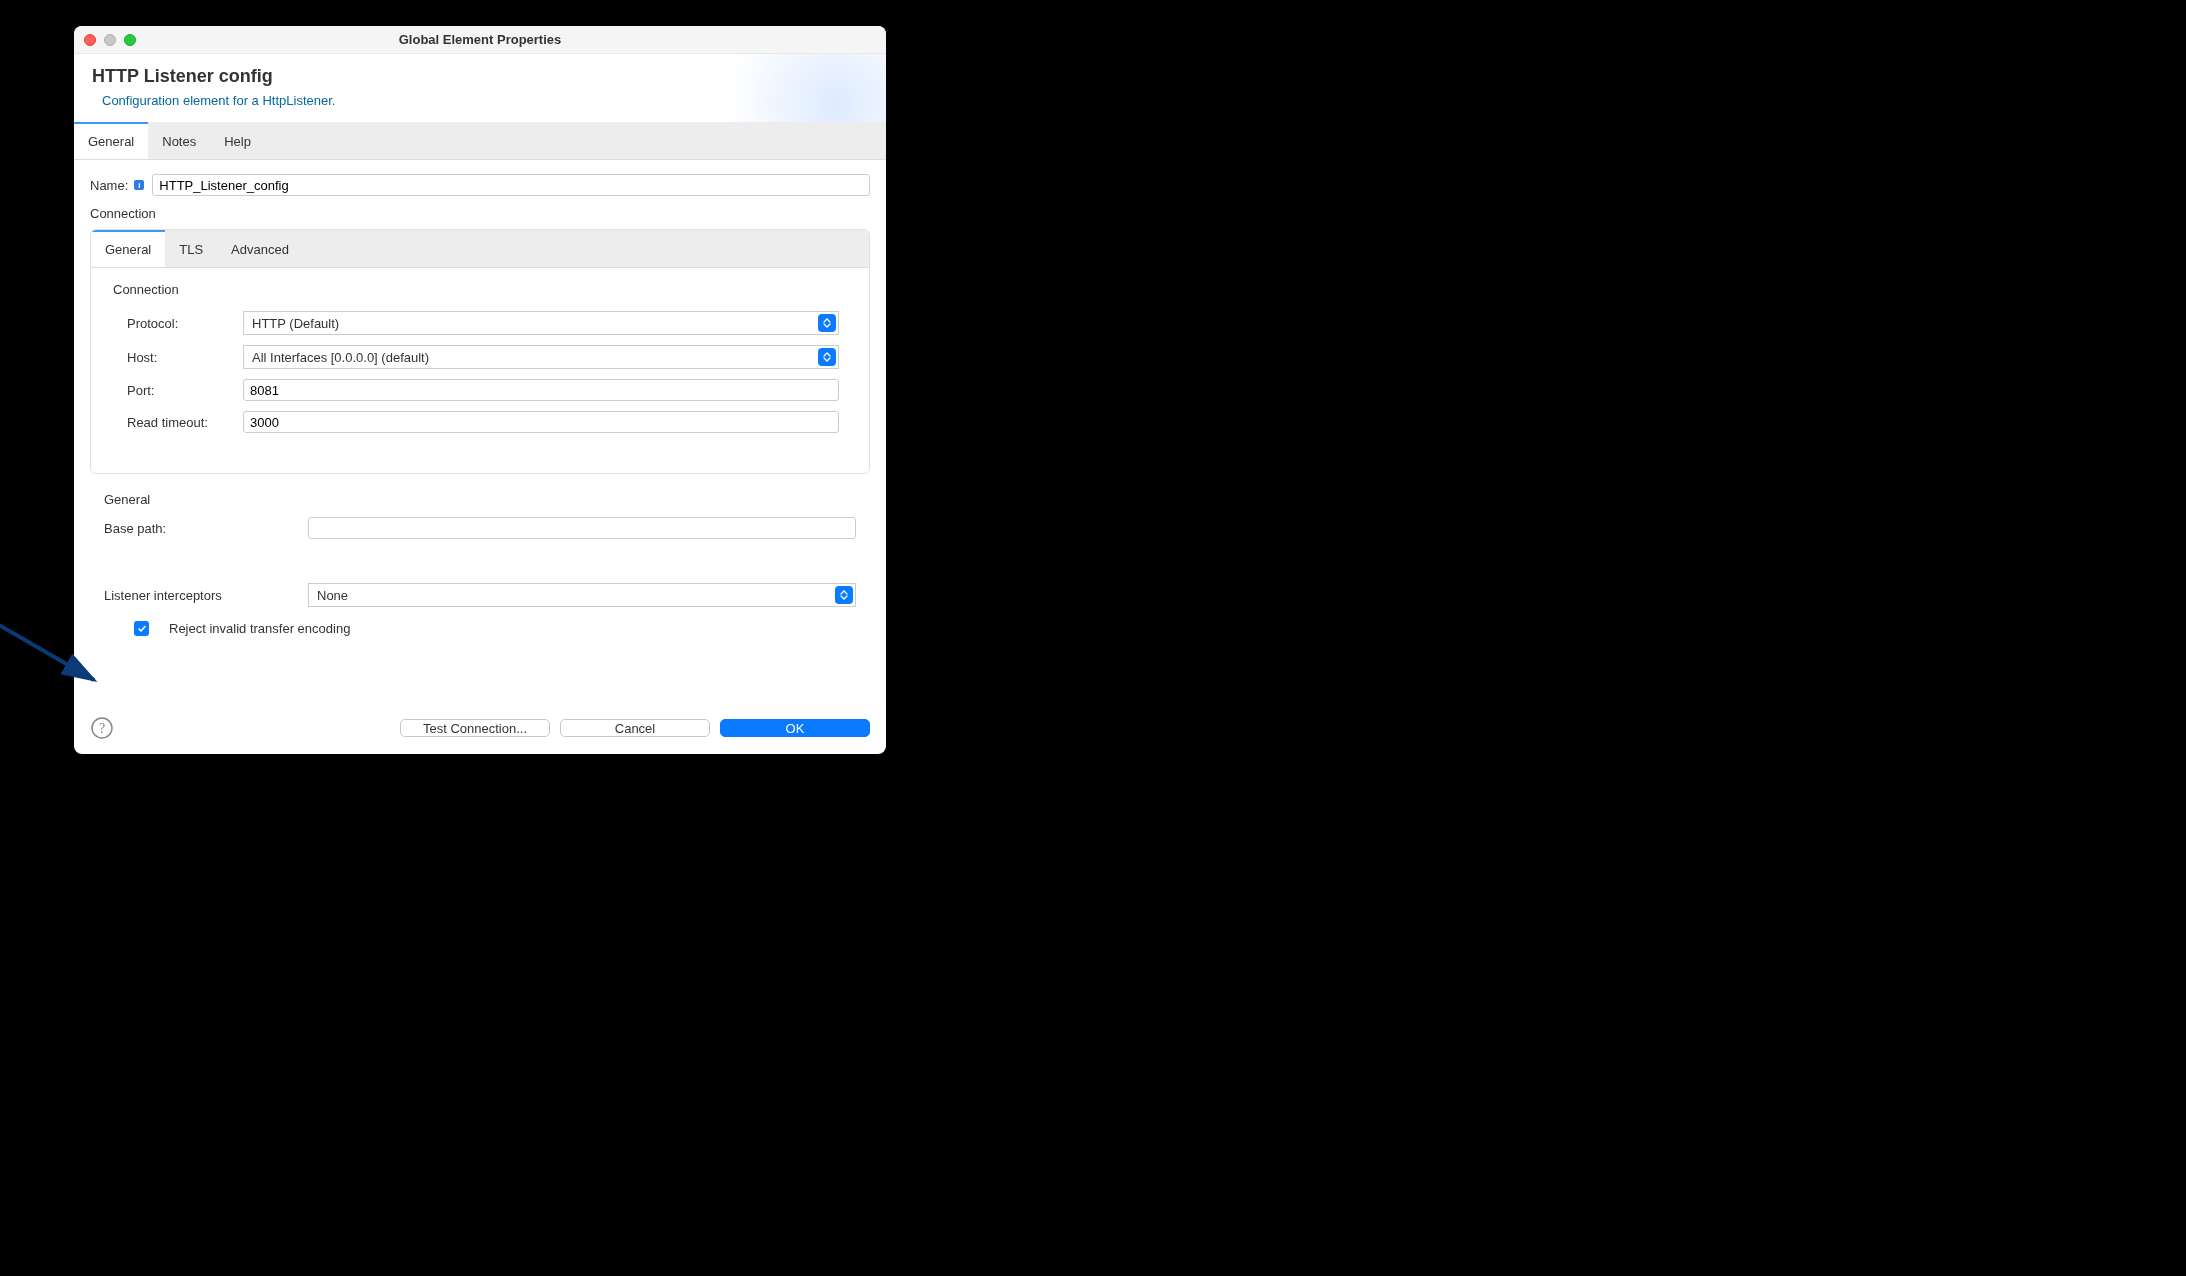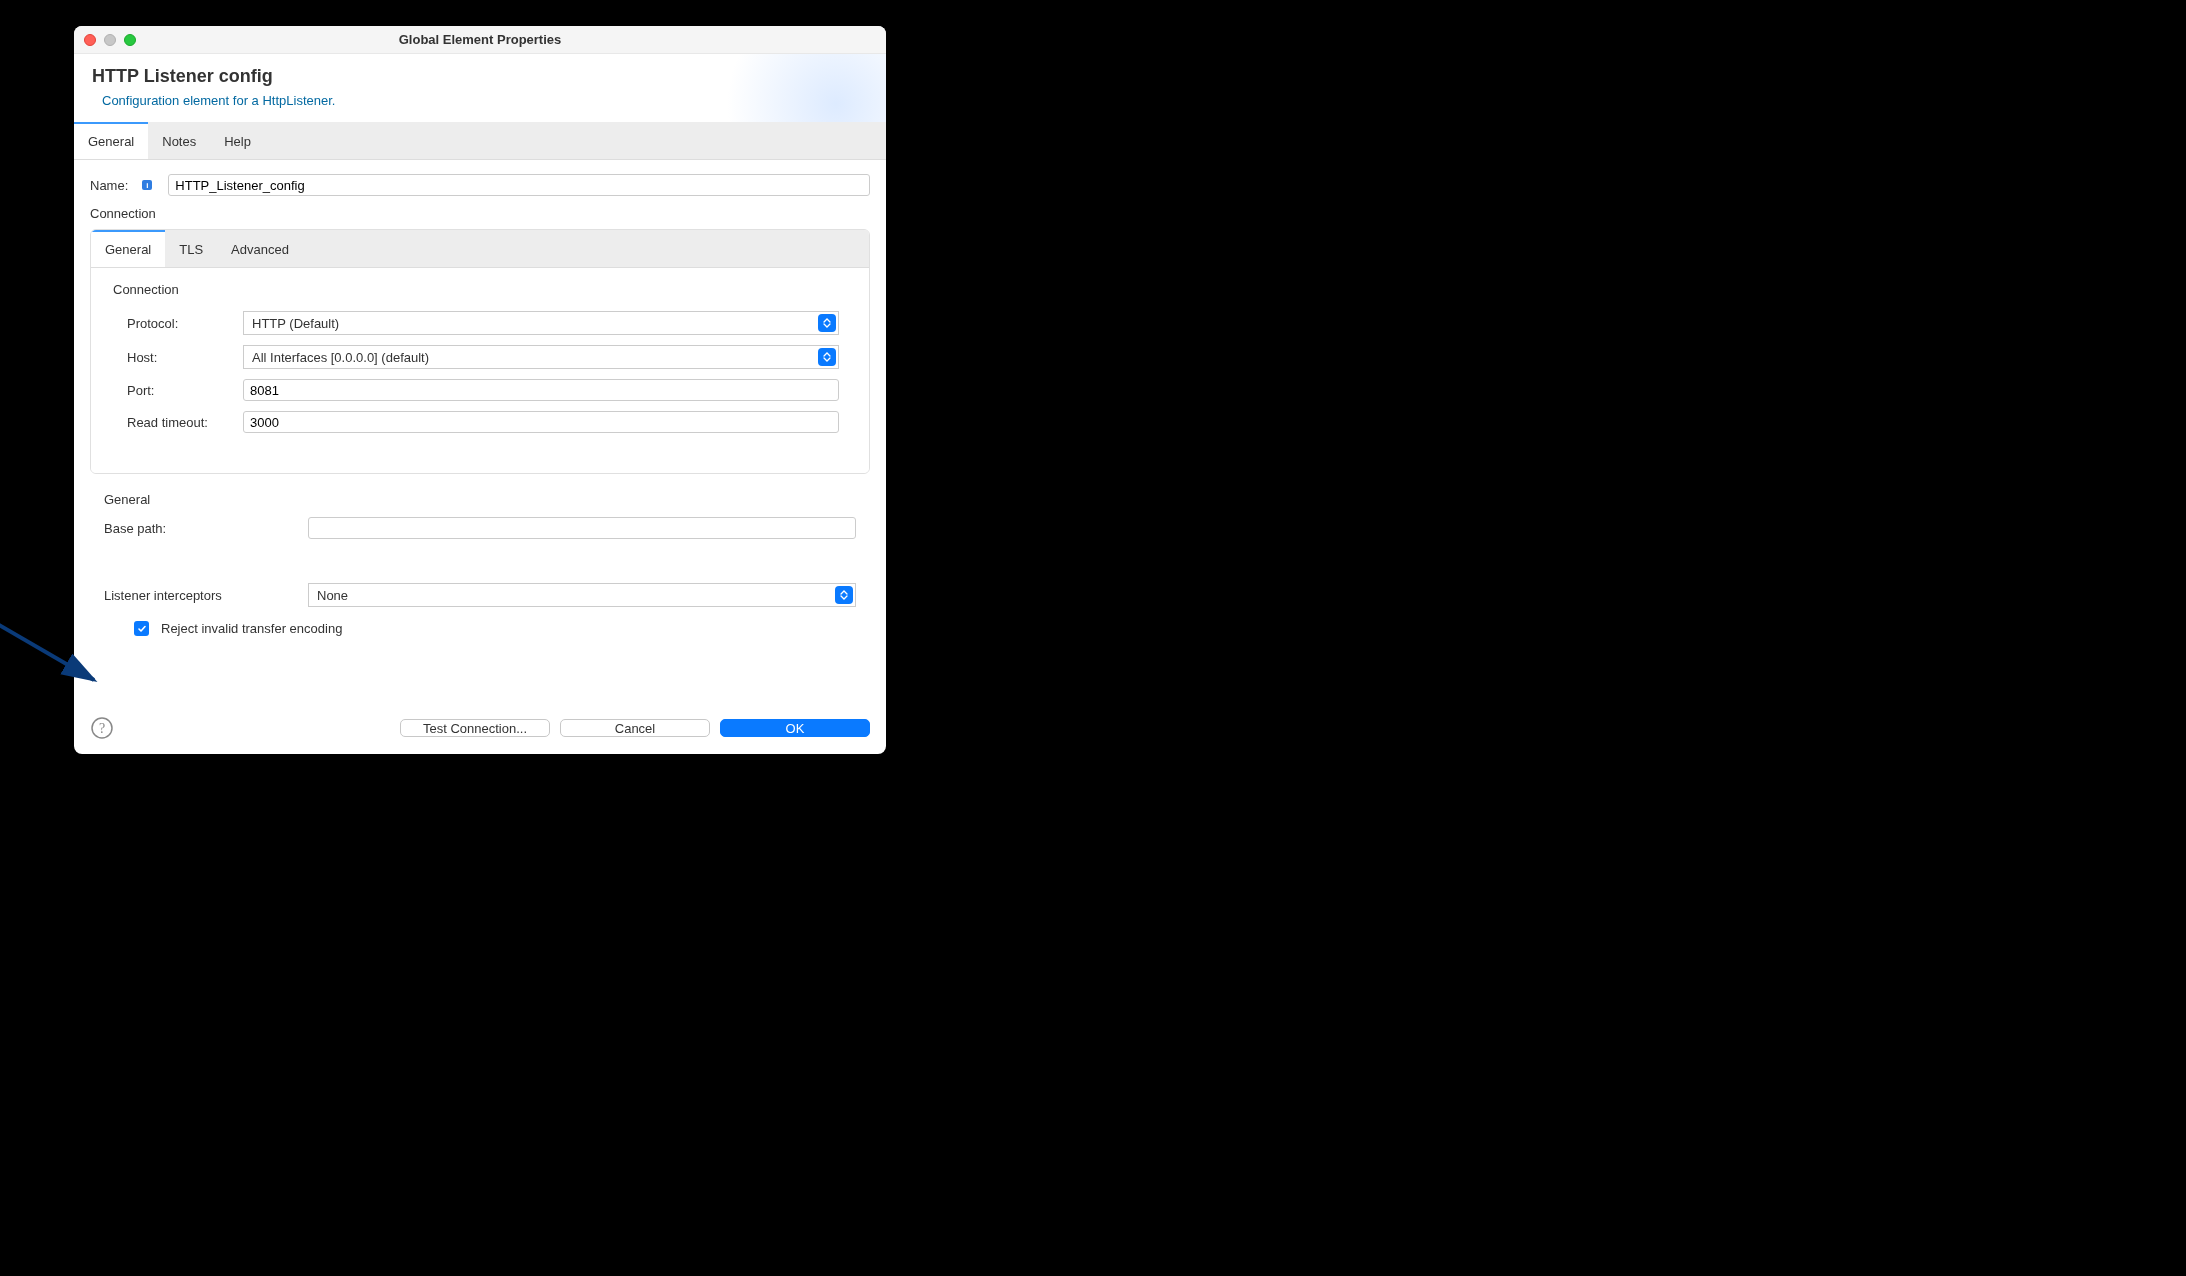--- a/index.html
+++ b/index.html
@@ -96,21 +96,21 @@
       background: #fff;
       border-top: 2px solid #3b99fc;
     }
     .tab-content {
       padding: 14px 16px 18px 16px;
     }
     .form-row {
       display: flex;
       align-items: center;
       margin-bottom: 10px;
-      gap: 14px;
+      gap: 6px;
     }
     .form-label {
       font-size: 13px;
     }
     .info-badge {
       width: 10px;
       height: 10px;
       background: #2f7de1;
       border-radius: 2px;
       display: inline-flex;
@@ -212,21 +212,21 @@
       grid-template-columns: 160px 1fr;
       row-gap: 12px;
       column-gap: 6px;
       align-items: center;
       margin-top: 10px;
       gap: 44px;
     }
     .checkbox-row {
       display: flex;
       align-items: center;
-      gap: 12px;
+      gap: 20px;
       margin-top: 14px;
       padding-left: 30px;
     }
     .checkbox {
       width: 15px;
       height: 15px;
       background: #0a7aff;
       border-radius: 3px;
       display: flex;
       align-items: center;

